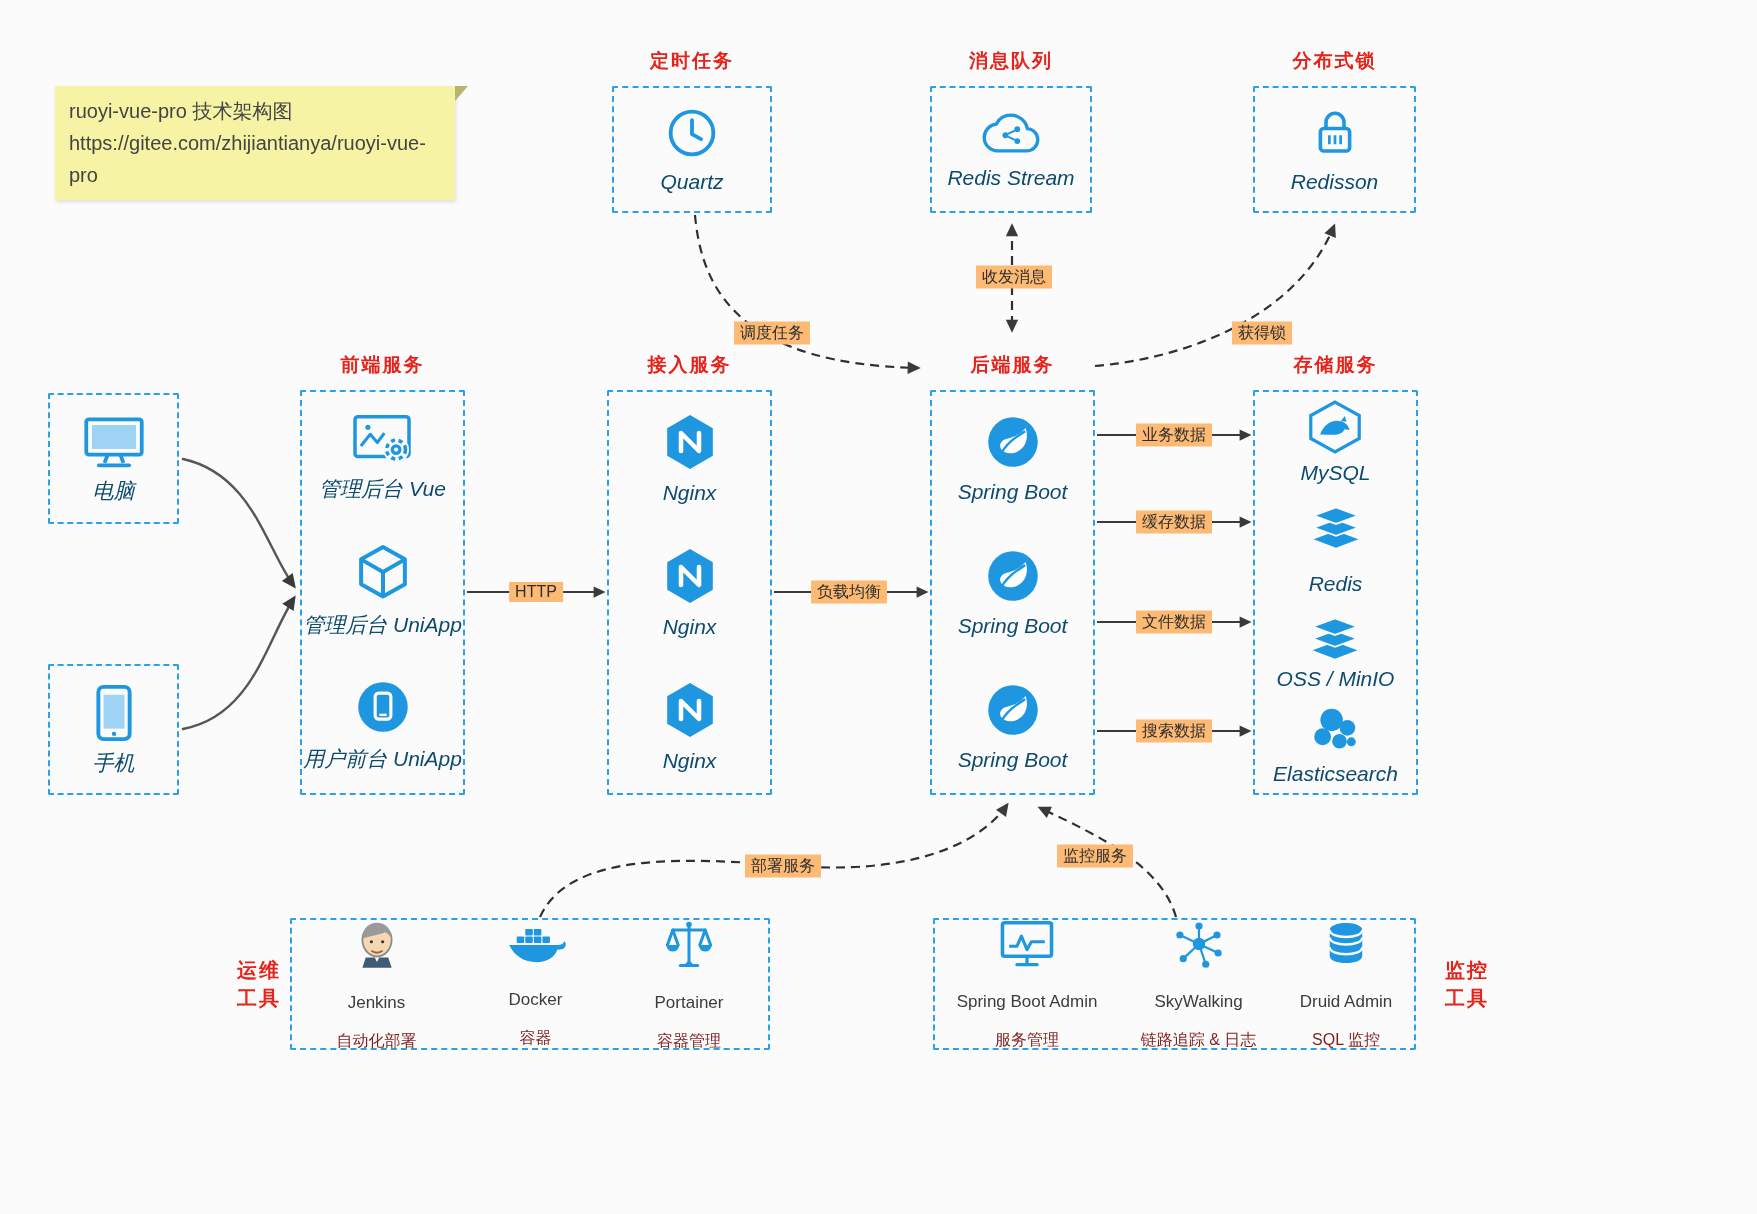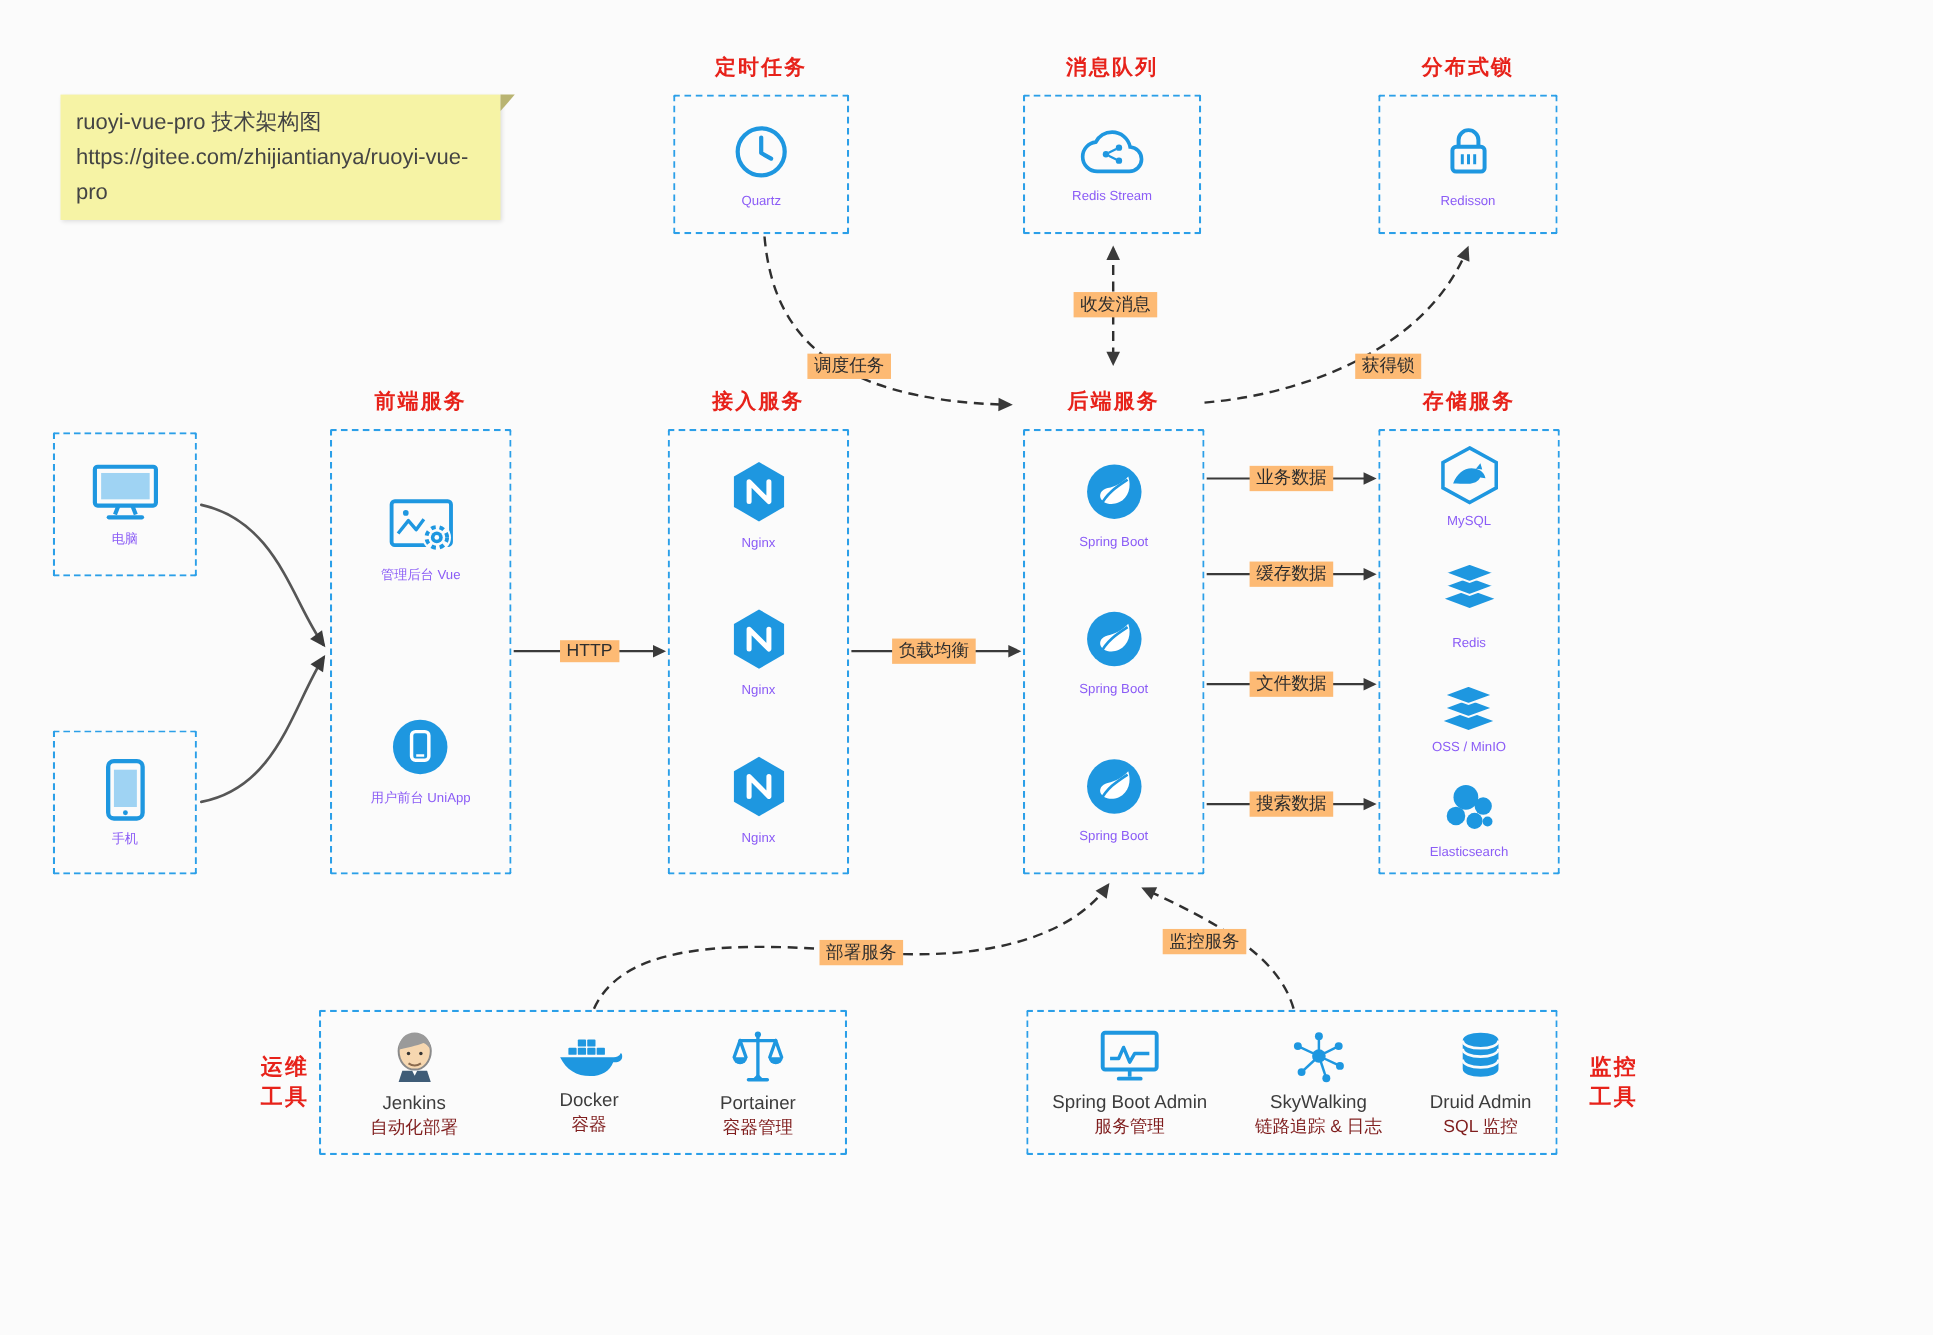--- a/index.html
+++ b/index.html
@@ -6,35 +6,35 @@
   html,body { background:#fbfbfb; }
   .canvas{
     position:relative; width:1757px; height:1214px; background:#fbfbfb;
     font-family:"Liberation Sans","DejaVu Sans",sans-serif; color:#3c3c3c; overflow:hidden;
   }
   .overlay{ position:absolute; left:0; top:0; width:1757px; height:1214px; pointer-events:none; }
   .dashed{ position:absolute; border:2.5px dashed #2b9fe8; border-radius:2px; }
   .centerbox{ display:flex; flex-direction:column; align-items:center; justify-content:center; gap:10px; }
   .colbox{ display:flex; flex-direction:column; align-items:center; justify-content:space-around; }
   .node{ display:flex; flex-direction:column; align-items:center; gap:9px; }
-  .node-label{ font-size:12px; color:#8b5cf6; white-space:nowrap; }
+  .node-label{ font-size:21px; color:#0c4a6e; white-space:nowrap;font-style:italic; }
   .col-title{
     position:absolute; color:#e7221a; font-size:19px; font-weight:bold;
     text-align:center; letter-spacing:2px; white-space:nowrap;
   }
   .side-label{
     position:absolute; color:#e7221a; font-size:20px; font-weight:bold;
     text-align:center; line-height:28px; letter-spacing:2px;
   }
   .edge-label{
     position:absolute; transform:translate(-50%,-50%); background:#fdba74;
     padding:1px 6px; font-size:16px; color:#2e2e2e; white-space:nowrap;
   }
   .hrow{ display:flex; align-items:center; justify-content:space-around; height:100%; }
-  .tool{ display:flex; flex-direction:column; align-items:center; gap:2px; text-align:center; }
+  .tool{ display:flex; flex-direction:column; align-items:center; gap:18px; text-align:center; }
   .tool .tname{ font-size:17px; color:#3c3c3c; white-space:nowrap; margin-top:4px; }
   .tool .tdesc{ font-size:16px; color:#7f1d1d; white-space:nowrap; }
   .note{
     position:absolute; left:55px; top:86px; width:400px; background:#f6f3a5;
     padding:9px 14px; font-size:20px; line-height:1.6; color:#444;
     box-shadow:1px 2px 4px rgba(0,0,0,.12);
   }
   .note-fold{
     position:absolute; right:-13px; top:0; width:0; height:0;
     border-top:15px solid #b9b472; border-right:13px solid transparent;
@@ -136,20 +136,27 @@
       <svg width="62" height="54" viewBox="0 0 52 46">
         <rect x="3" y="4" width="46" height="34" rx="2.5" fill="none" stroke="#1e97e0" stroke-width="3"></rect>
         <circle cx="14" cy="13" r="2.2" fill="#1e97e0"></circle>
         <path d="M8 29 L16 19 L22 26 L28 18" fill="none" stroke="#1e97e0" stroke-width="2.6" stroke-linejoin="round"></path>
         <circle cx="38" cy="32" r="11" fill="#fbfbfb"></circle>
         <circle cx="38" cy="32" r="8" fill="none" stroke="#1e97e0" stroke-width="3" stroke-dasharray="3.6 3"></circle>
         <circle cx="38" cy="32" r="4.6" fill="#1e97e0"></circle>
         <circle cx="38" cy="32" r="1.8" fill="#fff"></circle>
       </svg>
       <div class="node-label">管理后台 Vue</div>
+    </div>
+    <div class="node">
+      <svg width="60" height="60" viewBox="0 0 48 48">
+        <path d="M24 4 L41.5 13.8 V33.8 L24 43.6 L6.5 33.8 V13.8 Z" fill="none" stroke="#1e97e0" stroke-width="3.2" stroke-linejoin="round"></path>
+        <path d="M24 24 V42 M24 24 L7.5 14.5 M24 24 L40.5 14.5" fill="none" stroke="#1e97e0" stroke-width="3.2" stroke-linecap="round"></path>
+      </svg>
+      <div class="node-label">管理后台 UniApp</div>
     </div>
     <div class="node">
       <svg width="58" height="58" viewBox="0 0 48 48">
         <circle cx="24" cy="24" r="20.5" fill="#1e97e0"></circle>
         <rect x="17.5" y="12.5" width="13" height="21.5" rx="3" fill="none" stroke="#fff" stroke-width="2.6"></rect>
         <line x1="21" y1="30.5" x2="27" y2="30.5" stroke="#fff" stroke-width="2"></line>
       </svg>
       <div class="node-label">用户前台 UniApp</div>
     </div>
   </div>

